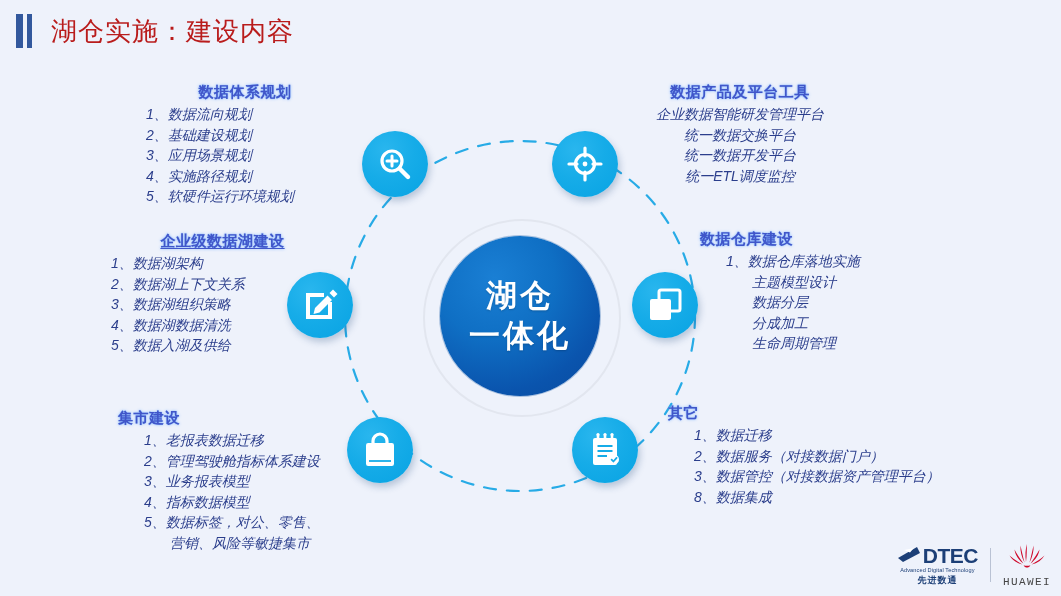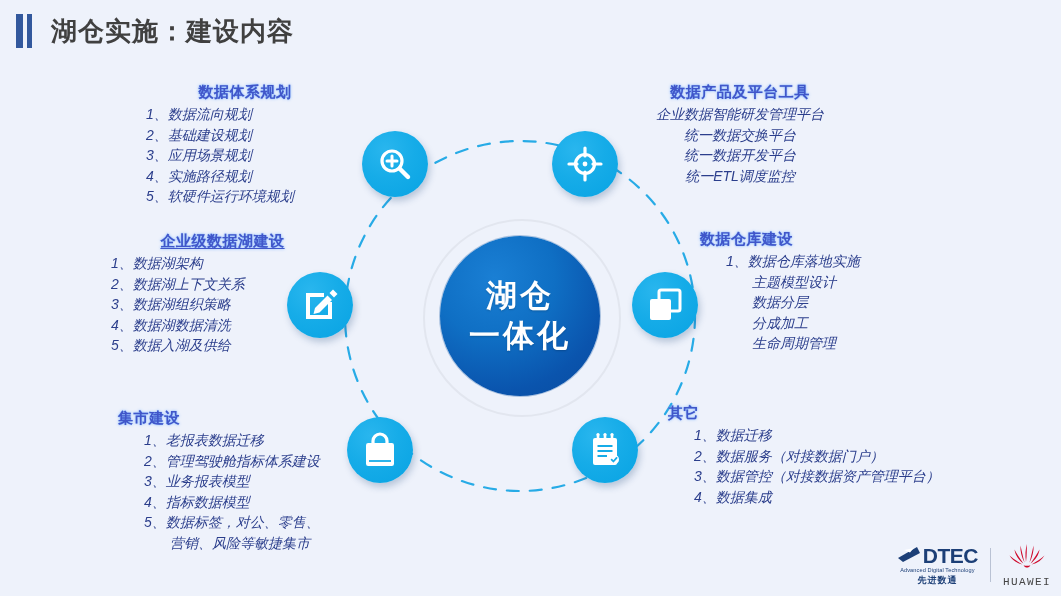--- a/index.html
+++ b/index.html
@@ -32,23 +32,23 @@
     position: absolute;
     top: 0;
     height: 34px;
     background: #32589d;
   }
   #title-accent .bar1 { left: 0; width: 7px; }
   #title-accent .bar2 { left: 11px; width: 5px; }
   #title-text {
     margin-left: 18px;
     font-size: 26px;
-    color: #404040;
+    color: #b91c1c;
     letter-spacing: 1px;
-    font-weight: 700;
+    font-weight: 400;
   }
 
   
   #diagram {
     position: absolute;
     left: 0; top: 0;
     width: 1061px; height: 596px;
     pointer-events: none;
   }
   #ring-svg { position: absolute; left: 0; top: 0; }
@@ -302,21 +302,21 @@
     <li class="indent2">营销、风险等敏捷集市</li>
   </ul>
 </div>
 
 <div class="block" style="left:668px; top:404px; width:340px;">
   <h3>其它</h3>
   <ul>
     <li class="indent1">1、数据迁移</li>
     <li class="indent1">2、数据服务（对接数据门户）</li>
     <li class="indent1">3、数据管控（对接数据资产管理平台）</li>
-    <li class="indent1">4、数据集成</li>
+    <li class="indent1">8、数据集成</li>
   </ul>
 </div>
 
 <div id="footer-logos">
   <div id="dtec-logo">
     <div id="dtec-top">
       <span>
         <svg width="24" height="17" viewBox="0 0 24 17">
           <path d="M1 12 L20 1 L23 7 L6 16 Z" fill="#1c3f77"></path>
           <path d="M7 4 L16.5 2.3 L13 6.5 Z" fill="#ffffff"></path>

